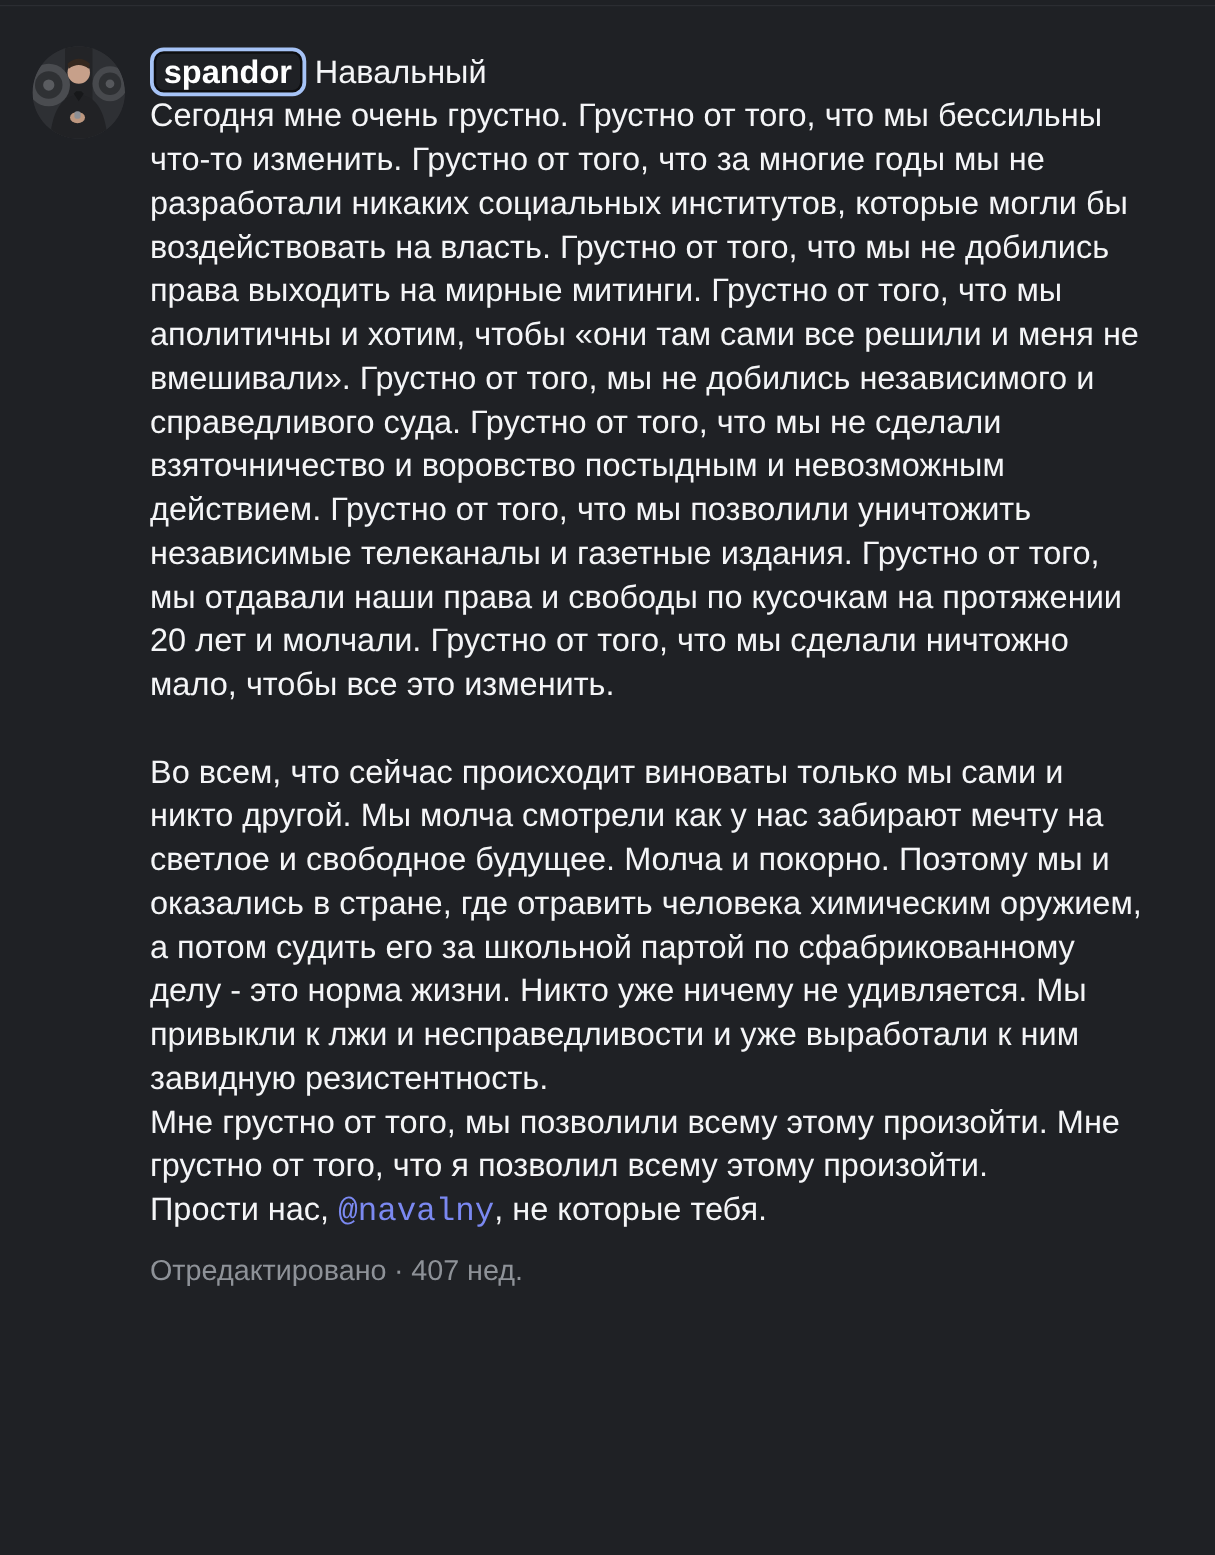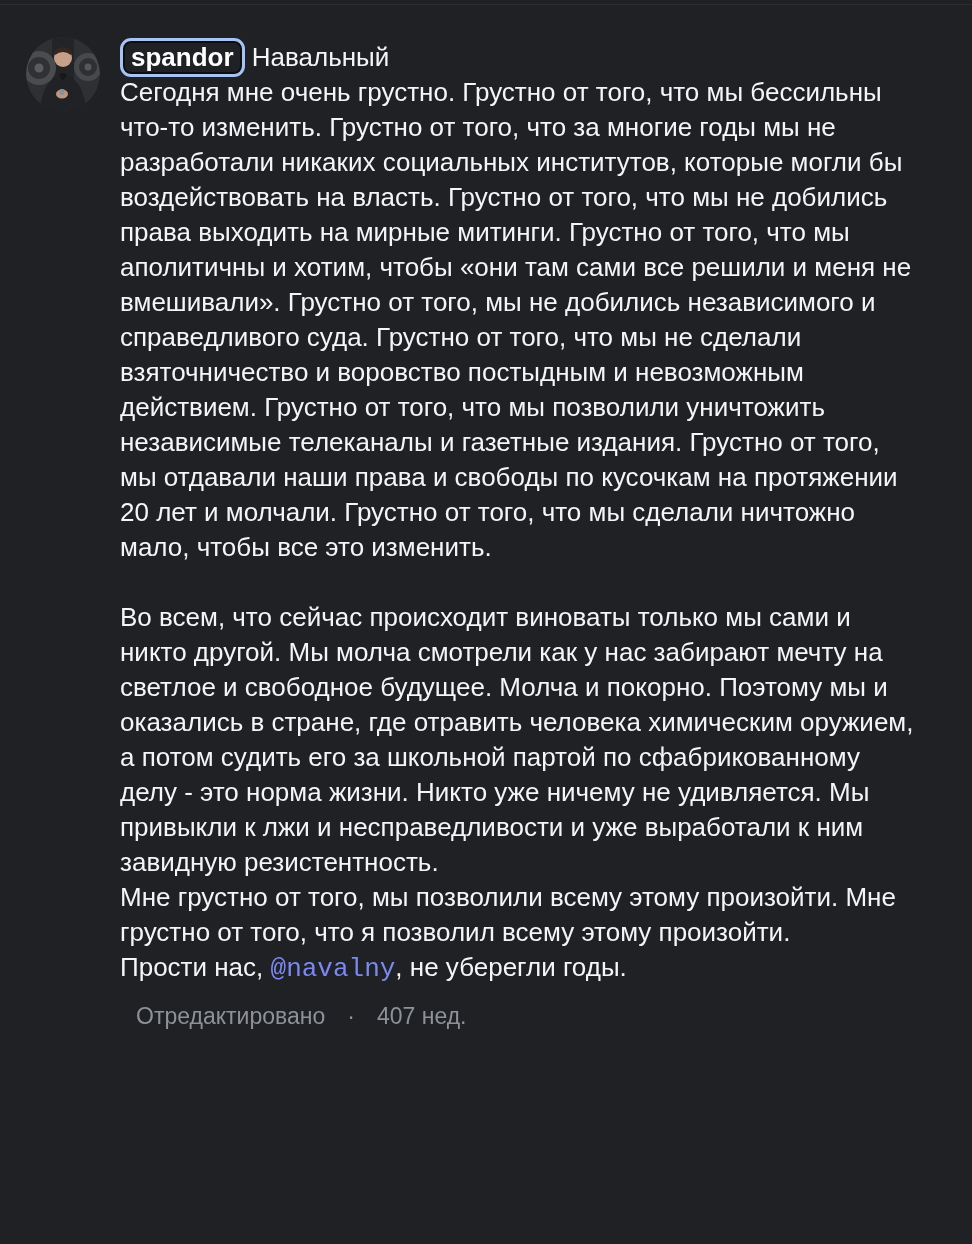--- a/index.html
+++ b/index.html
@@ -68,21 +68,21 @@
     text-decoration: none;
     cursor: pointer;
     font-family: Liberation Mono, monospace;
   }
   .meta {
     margin-top: 15px;
     color: var(--muted);
     font-size: 23px;
     line-height: 28px;
   }
-  .meta span { margin-right: 6px; margin-left: 16px; }
+  .meta span { margin-right: 6px; }
 </style>
 </head>
 <body>
 
 <div class="top-divider"></div>
 
 <div class="post">
 
   <div class="avatar">
     <svg viewBox="0 0 74 74">
@@ -112,20 +112,20 @@
       </g>
     </svg>
   </div>
 
   <div class="content">
     <div class="caption"><a class="username">spandor</a><span id="caption-segments"><span> Навальный
 Сегодня мне очень грустно. Грустно от того, что мы бессильны что-то изменить. Грустно от того, что за многие годы мы не разработали никаких социальных институтов, которые могли бы воздействовать на власть. Грустно от того, что мы не добились права выходить на мирные митинги. Грустно от того, что мы аполитичны и хотим, чтобы «они там сами все решили и меня не вмешивали». Грустно от того, мы не добились независимого и справедливого суда. Грустно от того, что мы не сделали взяточничество и воровство постыдным и невозможным действием. Грустно от того, что мы позволили уничтожить независимые телеканалы и газетные издания. Грустно от того, мы отдавали наши права и свободы по кусочкам на протяжении 20 лет и молчали. Грустно от того, что мы сделали ничтожно мало, чтобы все это изменить.
 
 Во всем, что сейчас происходит виноваты только мы сами и никто другой. Мы молча смотрели как у нас забирают мечту на светлое и свободное будущее. Молча и покорно. Поэтому мы и оказались в стране, где отравить человека химическим оружием, а потом судить его за школьной партой по сфабрикованному делу - это норма жизни. Никто уже ничему не удивляется. Мы привыкли к лжи и несправедливости и уже выработали к ним завидную резистентность.
 Мне грустно от того, мы позволили всему этому произойти. Мне грустно от того, что я позволил всему этому произойти.
-Прости нас, </span><a class="cap-link">@navalny</a><span>, не уберегли годы.
+Прости нас, </span><a class="cap-link">@navalny</a><span>, не которые тебя.
 </span></span></div>
     <div class="meta">
       <span>Отредактировано</span><span>·</span><span>407 нед.</span>
     </div>
   </div>
 
 </div>
 
 </body></html>

